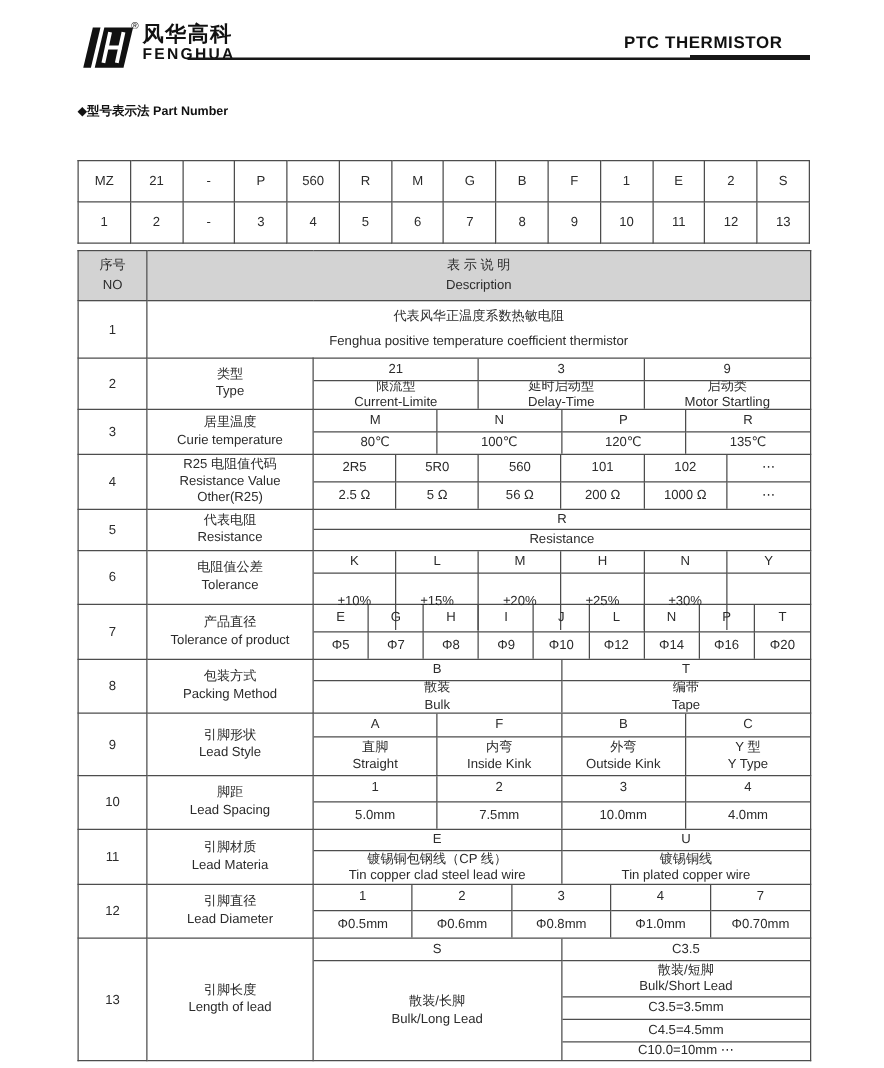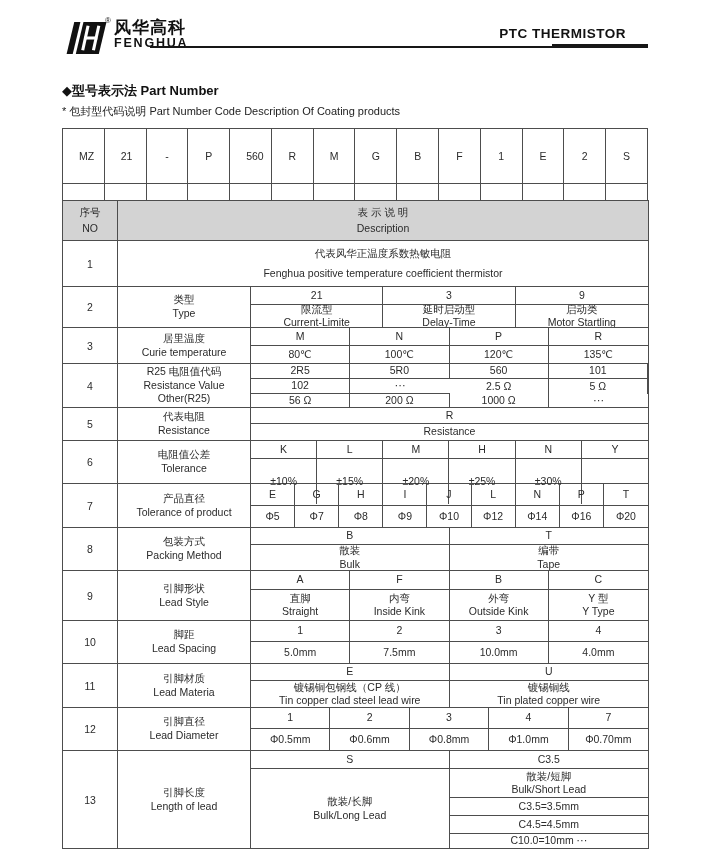--- a/index.html
+++ b/index.html
@@ -8,26 +8,26 @@
   
   .logo{position:absolute;left:62px;top:20px;}
   .reg{position:absolute;left:105px;top:16px;font-size:8px;color:#111;}
   .brand{position:absolute;left:114px;top:19px;line-height:1.05;color:#111;}
   .brand-cn{font-size:17px;font-weight:bold;letter-spacing:1px;}
   .brand-en{font-size:12.5px;font-weight:bold;letter-spacing:1.8px;}
   .rule{position:absolute;left:150px;top:46px;width:498px;height:2px;background:#171717;}
   .rule2{position:absolute;left:552px;top:44px;width:96px;height:4px;background:#171717;}
   .product-title{position:absolute;left:430px;top:26px;width:218px;text-align:right;
         padding-right:22px;box-sizing:border-box;font-weight:bold;font-size:13.5px;letter-spacing:.5px;color:#111;}
-  .section-title{position:absolute;left:62px;top:82px;font-size:13px;font-weight:bold;color:#111;text-align:right;}
+  .section-title{position:absolute;left:62px;top:82px;font-size:10px;font-weight:bold;color:#111;text-align:right;}
   .section-subtitle{position:absolute;left:62px;top:104px;font-size:11px;color:#222;}
   
   table{border-collapse:collapse;table-layout:fixed;}
   .code-table{position:absolute;left:62px;top:128px;width:586px;font-size:10.5px;}
-  .code-table td{border:1px solid #4d4d4d;text-align:center;height:22px;padding:16px;}
+  .code-table td{border:1px solid #4d4d4d;text-align:center;height:22px;padding:5px;}
   
   .main{position:absolute;left:62px;top:200px;width:586px;font-size:10.5px;}
   .main > tbody > tr > td{border:1px solid #4d4d4d;text-align:center;vertical-align:middle;padding:0;}
   .hdr{background:#d3d3d3;}
   .hdr div{line-height:1.5;}
   .lbl div{line-height:1.3;}
   .desc1 div{line-height:1.3;padding:3px 0;}
   
   .g{display:grid;width:100%;margin:0 auto;}
   .c{border-right:1px solid #4d4d4d;border-bottom:1px solid #4d4d4d;display:flex;
@@ -53,21 +53,20 @@
   <span class="reg">®</span>
   <div class="brand">
     <div class="brand-cn">风华高科</div>
     <div class="brand-en">FENGHUA</div>
   </div>
   <div class="rule"></div>
   <div class="rule2"></div>
   <div class="product-title">PTC THERMISTOR</div>
 
   <div class="section-title">◆型号表示法 Part Number</div>
-  <div class="section-subtitle">* 包封型代码说明 Part Number Code Description Of Coating products</div>
 
   <table class="code-table">
     <tbody>
     <tr>
       <td>MZ</td>
       <td>21</td>
       <td>-</td>
       <td>P</td>
       <td>560</td>
       <td>R</td>
@@ -196,21 +195,21 @@
     </tr>
 
     <tr style="height:44px">
       <td>4</td>
       <td class="lbl">
         <div>R25 电阻值代码</div>
         <div>Resistance Value</div>
         <div>Other(R25)</div>
       </td>
       <td>
-        <div class="g" style="height:43px;grid-template-columns:repeat(4,1fr);grid-template-rows:1fr 1fr">
+        <div class="g" style="height:43px;grid-template-columns:repeat(6,1fr);grid-template-rows:1fr 1fr">
           <div class="c">
                 <span>2R5</span>
               </div>
           <div class="c">
                 <span>5R0</span>
               </div>
           <div class="c">
                 <span>560</span>
               </div>
           <div class="c">

